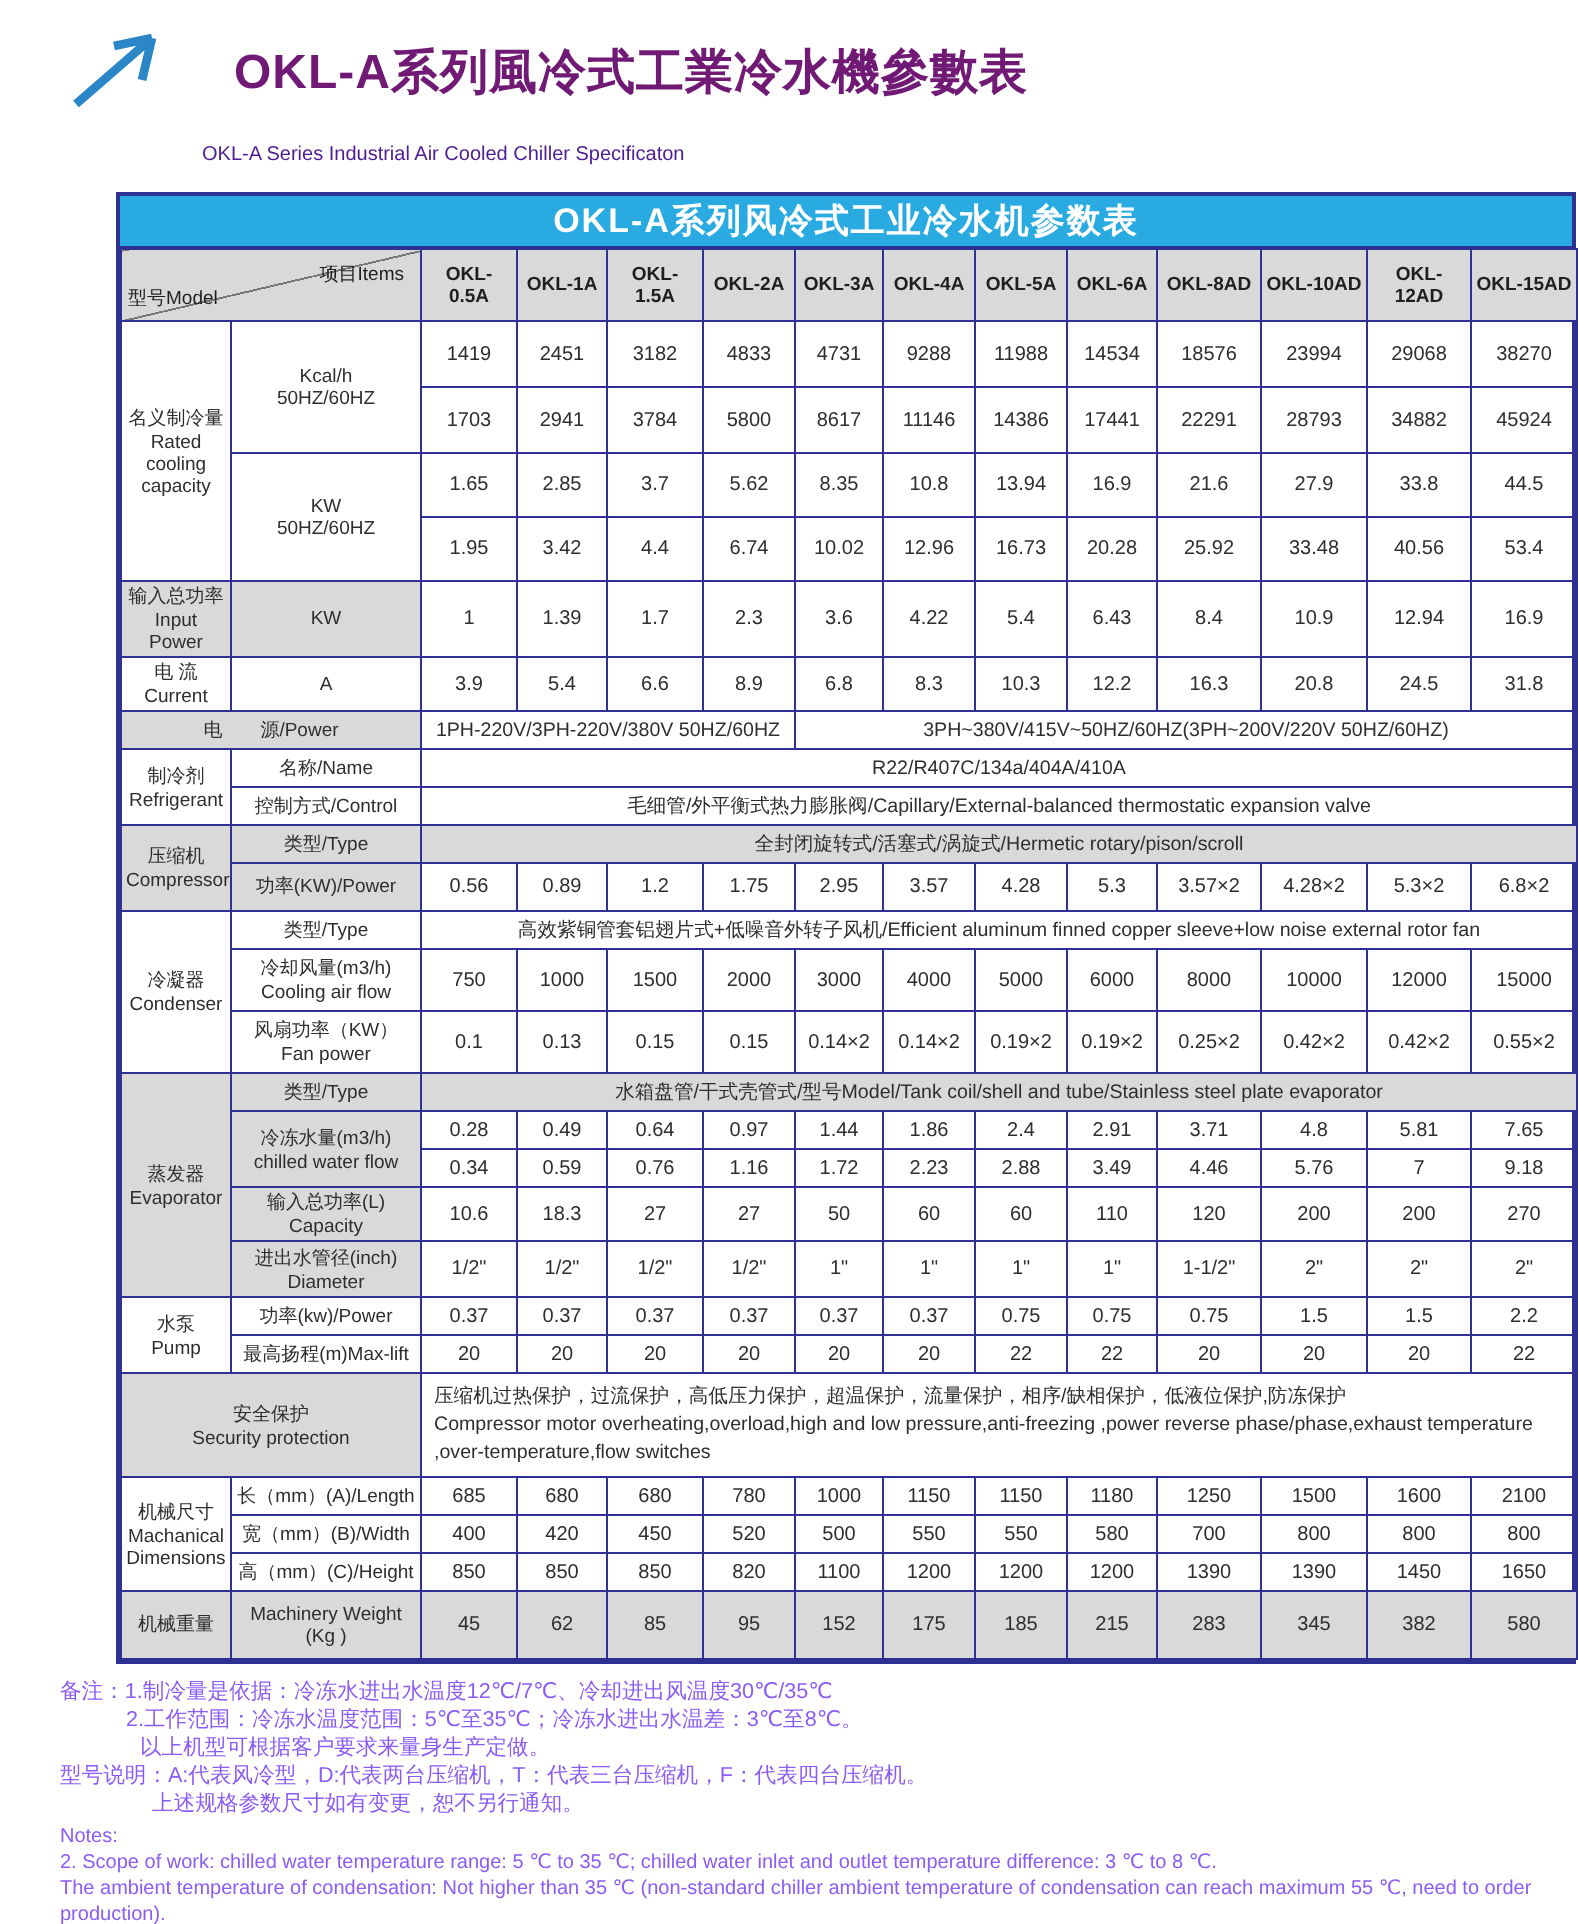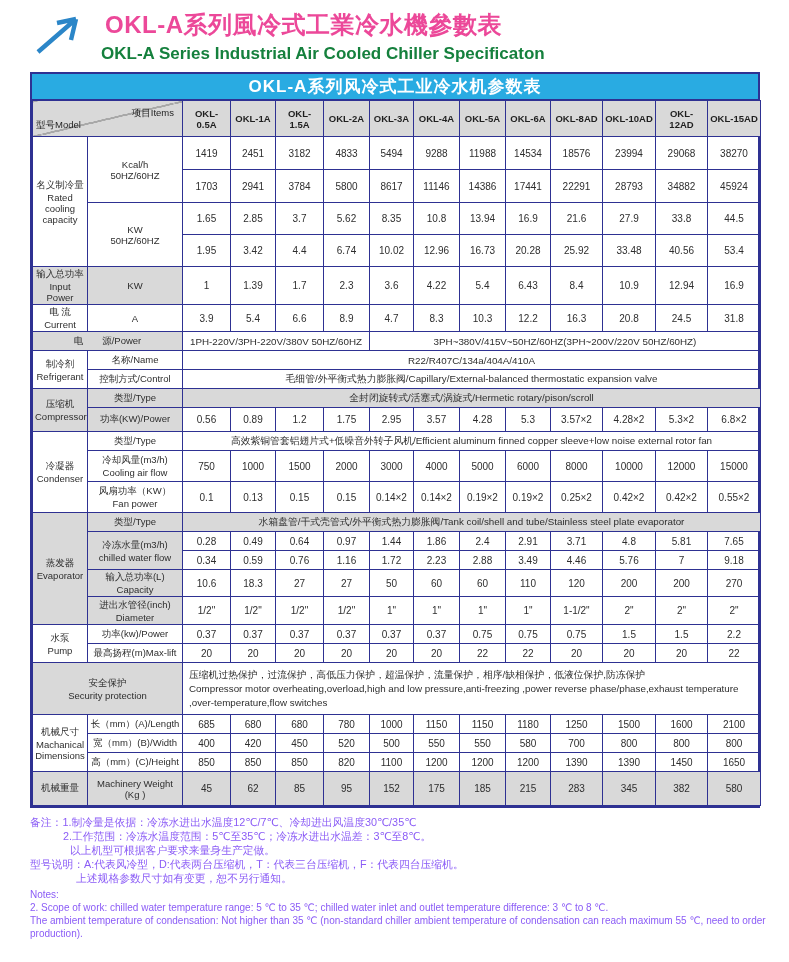--- a/index.html
+++ b/index.html
@@ -5,25 +5,25 @@
   :root{
     --accent:#2b86c8; --caption-bg:#29abe2; --border-c:#2e3192; --gray-c:#d9d9d9;
   }
   *{box-sizing:border-box;}
   body{margin:0;background:#ffffff;font-family:"Liberation Sans","DejaVu Sans",sans-serif;color:#2e2e2e;}
   .page{width:789px;min-height:962px;background:#fff;padding:4px 29px 6px 30px;}
 
   
   .doc-header{display:flex;gap:13px;align-items:flex-start;margin:2px 0 8px 0;}
   .arrow-icon{color:var(--accent);flex:0 0 auto;margin-top:4px;}
-  .titles h1{margin:4px;font-size:24px;line-height:30px;font-weight:600;color:#ec4899;letter-spacing:0.5px;}
-  .titles h2{margin:0;font-size:17px;line-height:20px;font-weight:700;color:#15803d;}
+  .titles h1{margin:16px;font-size:24px;line-height:30px;font-weight:600;color:#701a75;letter-spacing:0.5px;}
+  .titles h2{margin:0;font-size:10px;line-height:20px;font-weight:400;color:#4c1d95;}
 
   
-  .table-wrap{border:2px solid var(--border-c);width:730px;}
+  .table-wrap{border:2px solid var(--border-c);width:730px;margin-left:28px;}
   .caption-bar{background:var(--caption-bg);color:#fff;text-align:center;font-size:17px;font-weight:700;
     height:26px;line-height:26px;letter-spacing:1px;border-bottom:1px solid var(--border-c);}
   table{border-collapse:collapse;width:100%;table-layout:fixed;}
   th,td{border:1px solid var(--border-c);text-align:center;vertical-align:middle;padding:1px 2px;
     white-space:pre-line;overflow:hidden;}
   thead th{background:var(--gray-c);font-size:9.5px;font-weight:700;height:31px;color:#1f1f1f;}
   td{font-size:10px;color:#2e2e2e;}
   td.g,td.s{font-size:9.5px;}
   td.m{font-size:9.8px;}
   td.gy{background:var(--gray-c);}
@@ -115,21 +115,21 @@
             <td rowspan="4" class="g">名义制冷量
 Rated
 cooling
 capacity</td>
             <td rowspan="2" class="s">Kcal/h
 50HZ/60HZ</td>
             <td>1419</td>
             <td>2451</td>
             <td>3182</td>
             <td>4833</td>
-            <td>5494</td>
+            <td>4731</td>
             <td>9288</td>
             <td>11988</td>
             <td>14534</td>
             <td>18576</td>
             <td>23994</td>
             <td>29068</td>
             <td>38270</td>
           </tr>
           <tr>
             <td>1703</td>
@@ -193,21 +193,21 @@
             <td>16.9</td>
           </tr>
           <tr>
             <td class="g">电 流
 Current</td>
             <td class="s">A</td>
             <td>3.9</td>
             <td>5.4</td>
             <td>6.6</td>
             <td>8.9</td>
-            <td>4.7</td>
+            <td>6.8</td>
             <td>8.3</td>
             <td>10.3</td>
             <td>12.2</td>
             <td>16.3</td>
             <td>20.8</td>
             <td>24.5</td>
             <td>31.8</td>
           </tr>
           <tr>
             <td colspan="2" class="g gy">电　　源/Power</td>
@@ -280,21 +280,21 @@
             <td>0.19×2</td>
             <td>0.25×2</td>
             <td>0.42×2</td>
             <td>0.42×2</td>
             <td>0.55×2</td>
           </tr>
           <tr>
             <td rowspan="5" class="g gy">蒸发器
 Evaporator</td>
             <td class="s gy">类型/Type</td>
-            <td colspan="12" class="m gy">水箱盘管/干式壳管式/外平衡式热力膨胀阀/Tank coil/shell and tube/Stainless steel plate evaporator</td>
+            <td colspan="12" class="m gy">水箱盘管/干式壳管式/型号Model/Tank coil/shell and tube/Stainless steel plate evaporator</td>
           </tr>
           <tr>
             <td rowspan="2" class="s gy">冷冻水量(m3/h)
 chilled water flow</td>
             <td>0.28</td>
             <td>0.49</td>
             <td>0.64</td>
             <td>0.97</td>
             <td>1.44</td>
             <td>1.86</td>

